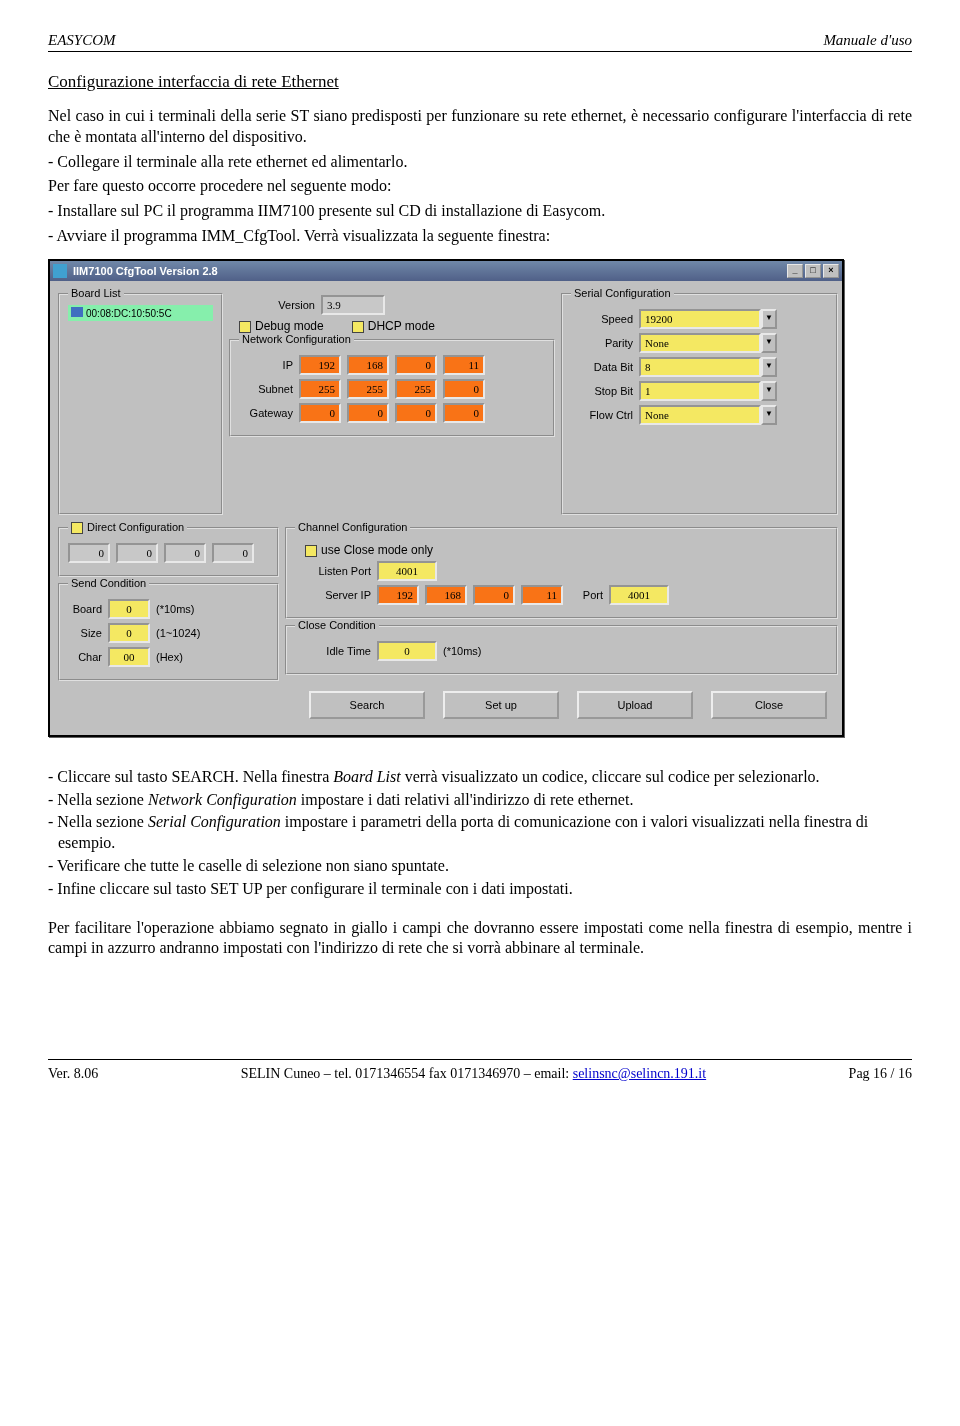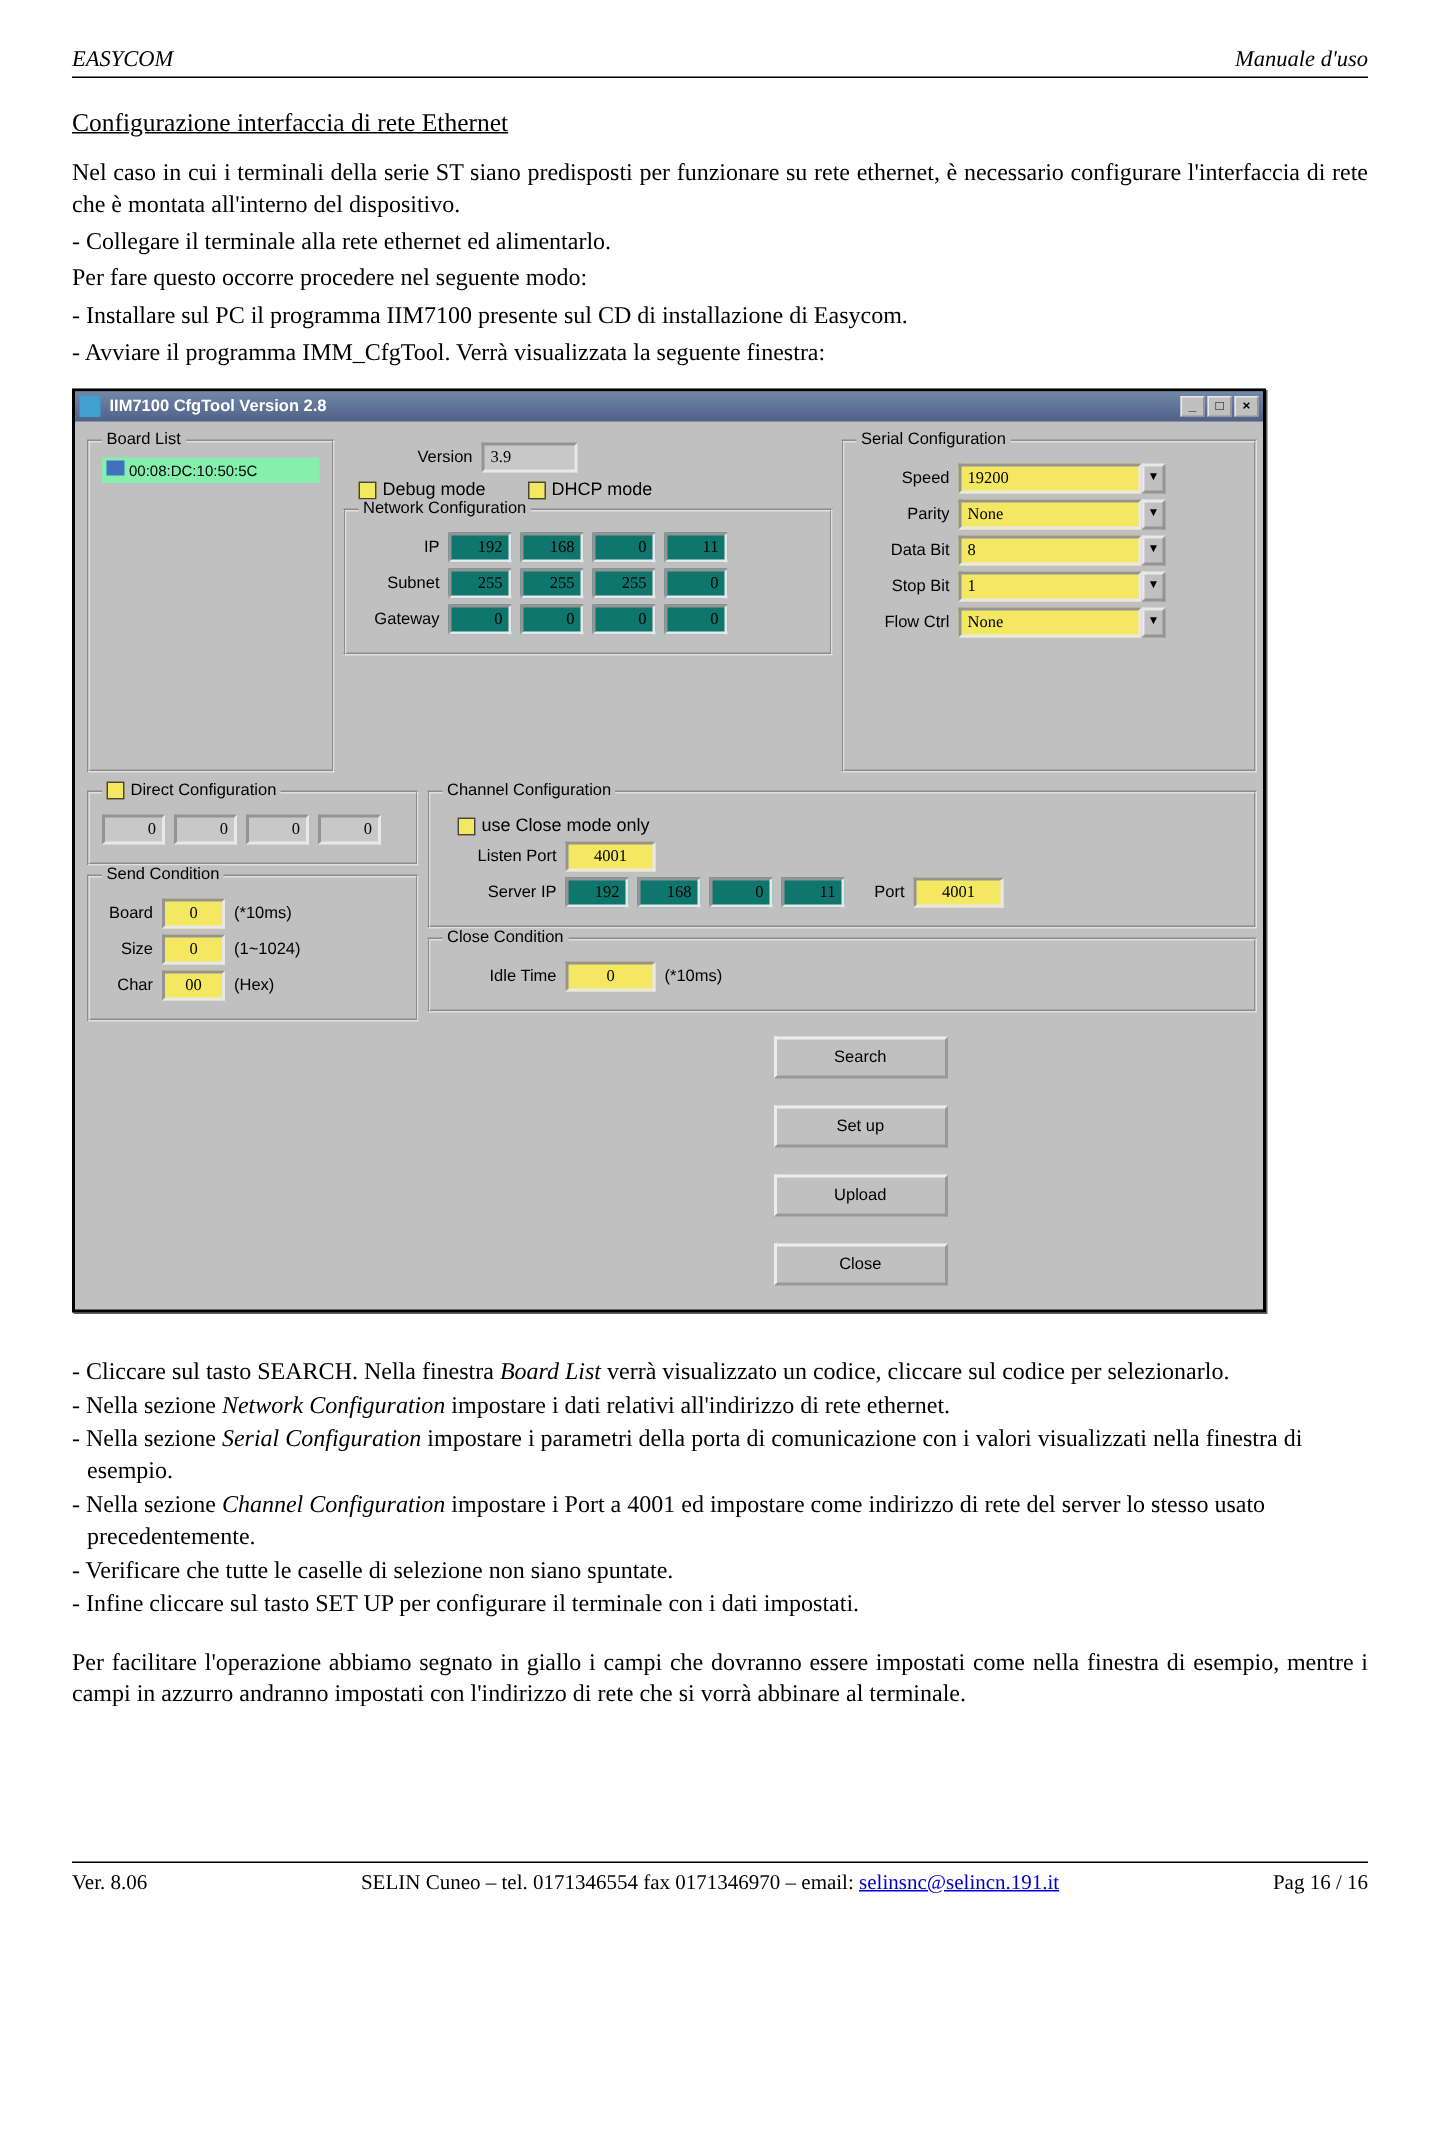--- a/index.html
+++ b/index.html
@@ -15,21 +15,21 @@
   .win { font-family: Tahoma, Arial, sans-serif; font-size: 12px; color: #000; background: #c0c0c0; border: 2px solid #000; display: inline-block; box-shadow: 1px 1px 0 #606060; }
   .tbar { display: flex; align-items: center; background: linear-gradient(#7088a8,#506088); padding: 2px 3px; height: 20px; }
   .tbar-icon { width: 14px; height: 14px; background: #40a0d0; margin-right: 6px; }
   .tbar-title { flex: 1; font-weight: bold; color: #fff; font-size: 11px; }
   .wbtn { width: 16px; height: 14px; background: #c0c0c0; border: 1px outset #e8e8e8; margin-left: 2px; font-size: 9px; font-weight: bold; text-align: center; line-height: 11px; }
   .body { padding: 6px 8px 12px 8px; display: grid; grid-template-columns: 165px 326px 277px; gap: 6px; }
   .grp { border: 2px groove #e0e0e0; padding: 10px 8px 8px 8px; position: relative; margin-top: 6px; }
   .grp .lgd { position: absolute; top: -8px; left: 8px; background: #c0c0c0; padding: 0 3px; font-size: 11px; }
   .row { display: flex; align-items: center; gap: 6px; margin: 4px 0; }
   .row .lbl { text-align: right; font-size: 11px; min-width: 54px; }
-  .fld { background: #0f766e; border: 2px inset #e8e8e8; height: 20px; width: 42px; text-align: right; padding: 2px 4px; font-family: Tahoma; font-size: 11px; }
+  .fld { background: #f97316; border: 2px inset #e8e8e8; height: 20px; width: 42px; text-align: right; padding: 2px 4px; font-family: Tahoma; font-size: 11px; }
   .fld.w { width: 64px; text-align: left; }
   .fld.hl { background: #f4e862; text-align: center; }
   .chk { width: 12px; height: 12px; border: 1px solid #444; background: #fff; display: inline-block; margin-right: 4px; vertical-align: middle; }
   .chk.y { background: #f4e862; }
   .sel { display: flex; }
   .sel .fld { width: 60px; text-align: left; }
   .sel .dd { width: 16px; height: 20px; background: #c0c0c0; border: 2px outset #e8e8e8; text-align: center; line-height: 14px; font-size: 8px; }
   .btn { background: #c0c0c0; border: 2px outset #ededed; padding: 6px 0; text-align: center; width: 116px; font-size: 11px; }
   .board-item { background: #86efac; padding: 2px 3px; font-size: 10px; }
   .fullrow { grid-column: 1 / span 3; display: flex; gap: 6px; }
@@ -200,37 +200,36 @@
               </div>
             </div>
             <div class="grp">
               <span class="lgd">Close Condition</span>
               <div class="row">
                   <span class="lbl" style="min-width:76px;">Idle Time</span>
                 <span class="fld hl" style="width:60px;">0</span>
                 <span style="font-size:11px;">(*10ms)</span>
               </div>
             </div>
-            <div class="row" style="gap:18px;margin-top:16px;margin-left:24px;flex-direction:column;">
+            <div class="row" style="gap:18px;margin-top:16px;margin-left:24px;">
               <div class="btn">Search</div>
               <div class="btn">Set up</div>
               <div class="btn">Upload</div>
               <div class="btn">Close</div>
             </div>
           </div>
         </div>
 
       </div>
     </div>
   </div>
 
   <p class="para2"><span>- Cliccare sul tasto SEARCH. Nella finestra </span><span class="ital">Board List</span><span> verrà visualizzato un codice, cliccare sul codice per selezionarlo.</span></p>
   <p class="para2"><span>- Nella sezione </span><span class="ital">Network Configuration</span><span> impostare i dati relativi all'indirizzo di rete ethernet.</span></p>
   <p class="para2"><span>- Nella sezione </span><span class="ital">Serial Configuration</span><span> impostare i parametri della porta di comunicazione con i valori visualizzati nella finestra di esempio.</span></p>
-  <p class="para2"><span>- Nella sezione </span><span class="ital">Channel Configuration</span><span> impostare i Port a 4001 ed impostare come indirizzo di rete del server lo stesso usato precedentemente.</span></p>
   <p class="para2"><span>- Verificare che tutte le caselle di selezione non siano spuntate.</span></p>
   <p class="para2"><span>- Infine cliccare  sul tasto SET UP per configurare il terminale con i dati impostati.</span></p>
 
   <p class="para" style="margin-top:18px;">Per facilitare l'operazione abbiamo segnato in giallo i campi che dovranno essere impostati come nella finestra di esempio, mentre i campi in azzurro andranno impostati con l'indirizzo di rete che si vorrà abbinare al terminale.</p>
 
   <div class="footer-hr" style="margin-top:100px;"></div>
   <div class="ftr">
     <span>Ver. 8.06</span>
     <span><span>SELIN Cuneo – tel. 0171346554 fax 0171346970 – email: </span><a>selinsnc@selincn.191.it</a></span>
     <span>Pag  16 / 16</span>

